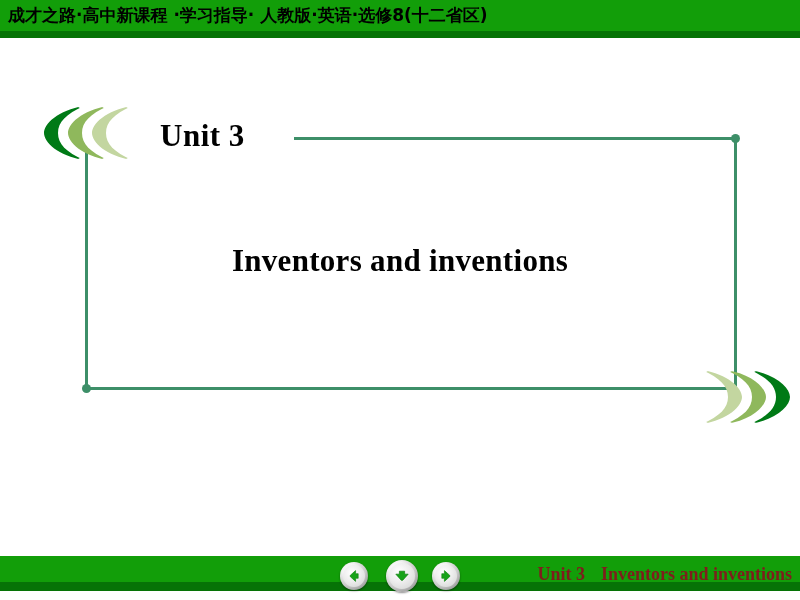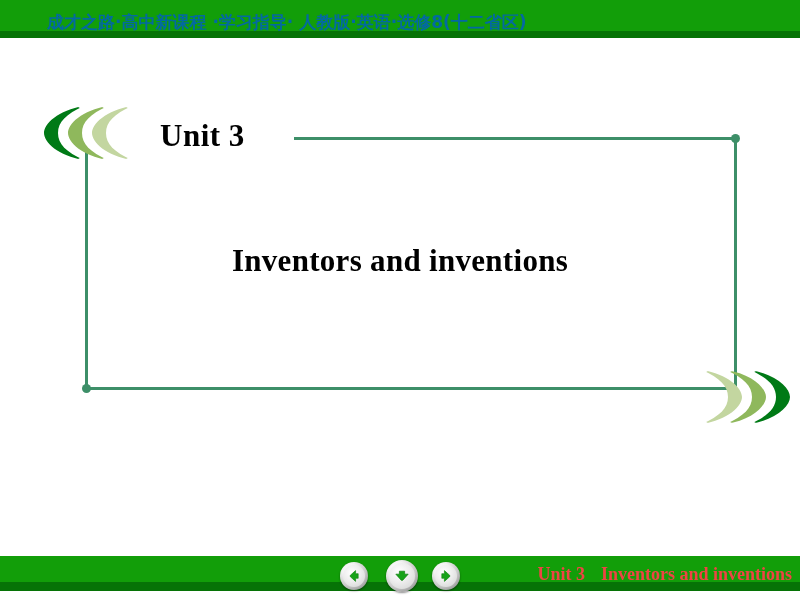--- a/index.html
+++ b/index.html
@@ -35,31 +35,30 @@
   .header-bar-shadow {
     position: absolute;
     left: 0; top: 31px;
     width: 800px;
     height: 7px;
     background: #067306;
   }
   .header-title {
     position: absolute;
     left: 8px;
-    top: 9px;
+    top: 2px;
     width: 560px;
     height: 27px;
     line-height: 27px;
-    color: #0369a1;
+    color: #000000;
     font-family: "DejaVu Sans", "Liberation Sans", sans-serif;
     font-size: 17px;
     font-weight: bold;
     letter-spacing: 0px;
     white-space: nowrap;
-    margin-left: 39px;
   }
 
   
   .chev-group-left {
     position: absolute;
     left: 38px;
     top: 104px;
     width: 104px;
     height: 58px;
   }
@@ -176,21 +175,21 @@
     width: 800px;
     height: 9px;
     background: #ffffff;
   }
   .footer-title {
     position: absolute;
     right: 8px;
     top: 561px;
     height: 26px;
     line-height: 26px;
-    color: #ef4444;
+    color: #7f1d1d;
     font-family: "Liberation Serif", serif;
     font-size: 18px;
     font-weight: bold;
     white-space: nowrap;
   }
   .footer-unit {
     margin-right: 16px;
   }
 
   

